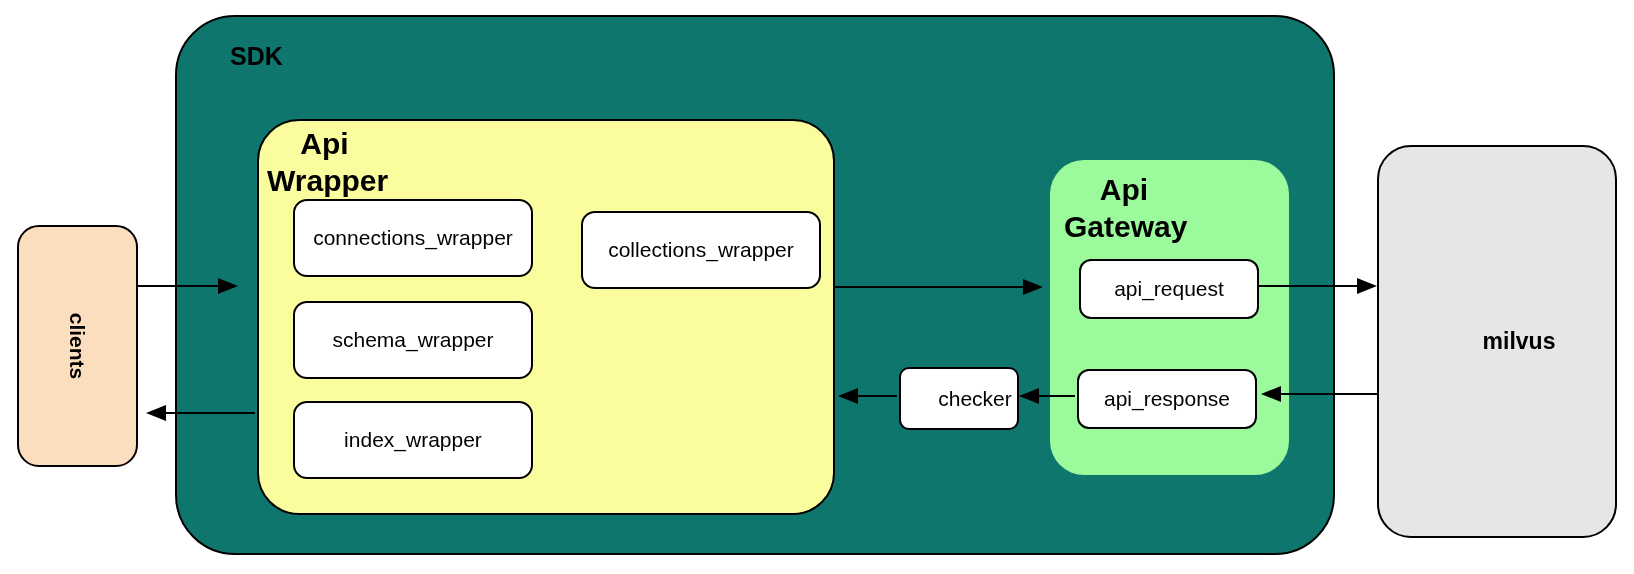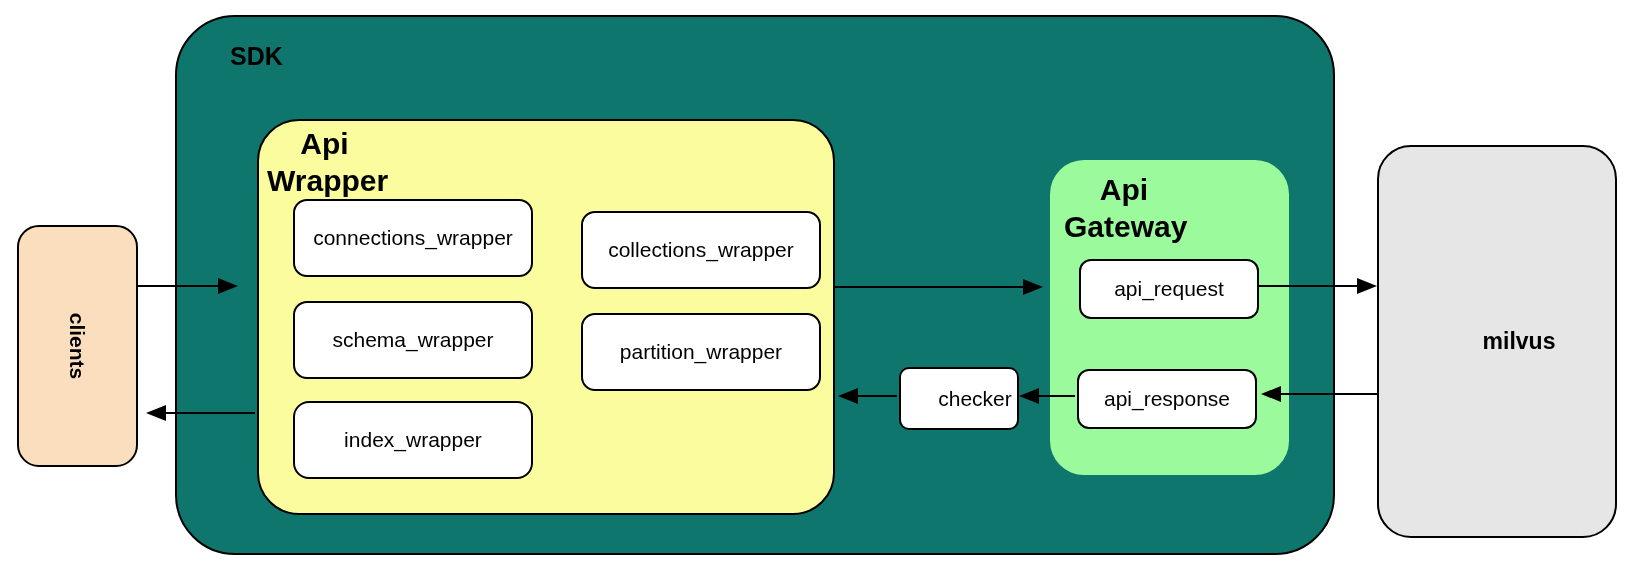--- a/index.html
+++ b/index.html
@@ -50,21 +50,21 @@
   .wbox {
     position:absolute; width:240px; height:78px;
     background:#ffffff; border:2px solid #000; border-radius:14px;
     display:flex; align-items:center; justify-content:center;
     font-size:21px; white-space:nowrap;
   }
   .wb-c1 { left:34px; }
   .wb-c2 { left:322px;margin-top:12px; }
   .wb-r1 { top:78px; }
   .wb-r2 { top:180px; }
-  .wb-r3 { top:280px;border-radius:16px; }
+  .wb-r3 { top:280px; }
 
   
   .checker {
     position:absolute; left:722px; top:350px; width:120px; height:63px;
     background:#ffffff; border:2px solid #000; border-radius:10px;
     display:flex; align-items:center; justify-content:center;
     font-size:21px;
     padding-left:32px;
   }
 
@@ -121,21 +121,20 @@
 
   <div class="node sdk">
     <div class="sdk-title">SDK</div>
 
     <div class="api-wrapper">
       <div class="group-title aw-title">Api
 Wrapper</div>
       <div class="wbox wb-c1 wb-r1">connections_wrapper</div>
       <div class="wbox wb-c2 wb-r1">collections_wrapper</div>
       <div class="wbox wb-c1 wb-r2">schema_wrapper</div>
-      <div class="wbox wb-c2 wb-r2">partition_wrapper</div>
       <div class="wbox wb-c1 wb-r3">index_wrapper</div>
     </div>
 
     <div class="checker">checker</div>
 
     <div class="api-gateway">
       <div class="group-title gw-title">Api
 Gateway</div>
       <div class="gbox gb-request">api_request</div>
       <div class="gbox gb-response">api_response</div>

